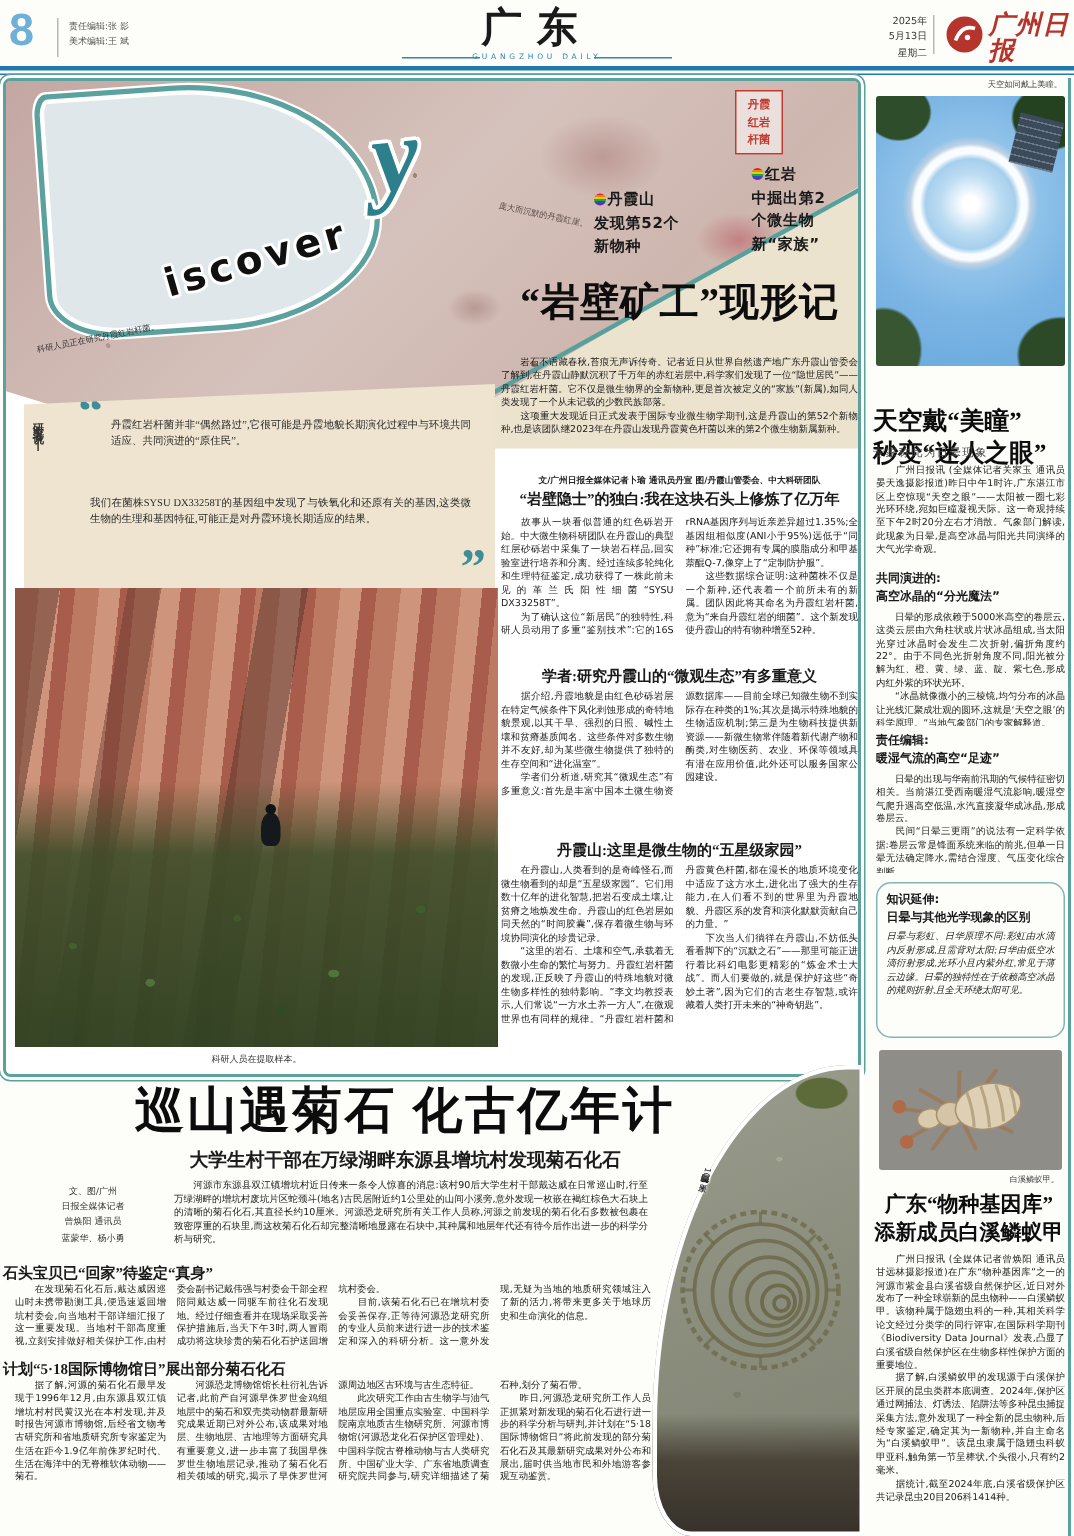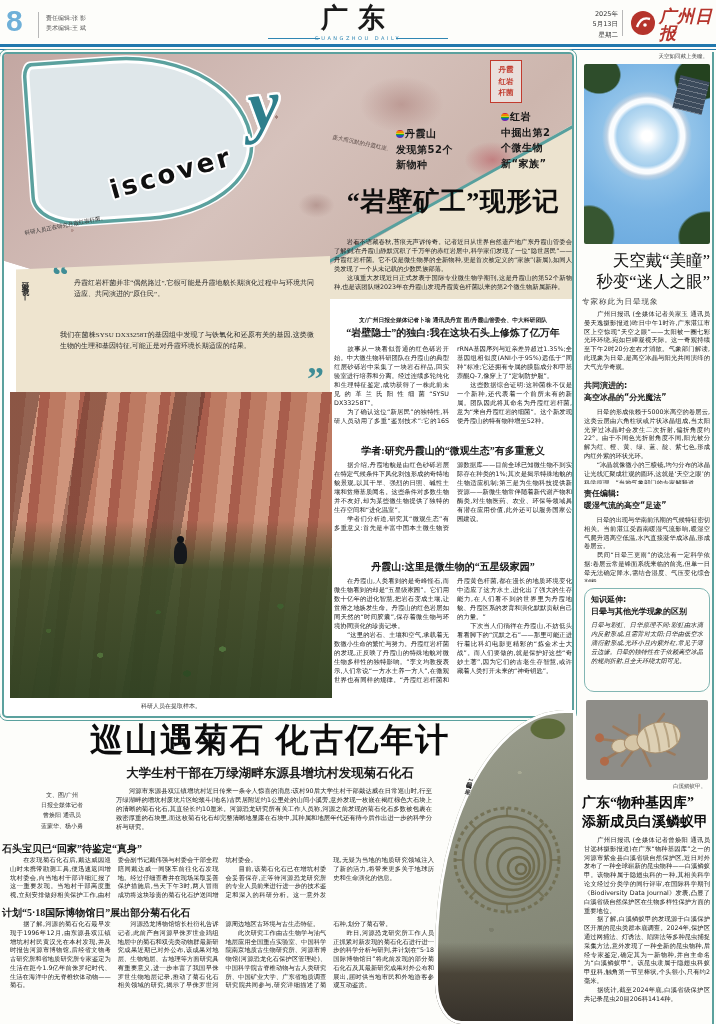--- a/index.html
+++ b/index.html
@@ -124,30 +124,30 @@
   .sky{left:584px;top:64px;width:126px;height:180px;border-radius:2px;
     background-image:
       radial-gradient(34px 30px at 12% 6%,#2e4d2b 60%,transparent 65%),
       radial-gradient(40px 34px at 92% 8%,#24421f 60%,transparent 65%),
       radial-gradient(40px 44px at 4% 94%,#375631 60%,transparent 65%),
       radial-gradient(46px 40px at 98% 96%,#2c4a27 60%,transparent 65%),
       radial-gradient(circle at 50% 40%,transparent 0 24%,rgba(255,255,255,.95) 27% 30%,rgba(255,230,220,.4) 32%,transparent 36%),
       radial-gradient(circle at 50% 40%,#fff 0 4%,#e8f3fb 8%,#bcdcf2 16%,#96c6ea 30%,#7bb5e4 60%,#6aa9de 100%);}
   .skybldg{left:676px;top:78px;width:30px;height:34px;background:#3c4b5c;transform:rotate(14deg);
     background-image:repeating-linear-gradient(0deg,rgba(255,255,255,.25) 0 1px,transparent 1px 5px);}
-  .sb-h1{left:582px;width:128px;text-align:right;font-size:16.5px;font-weight:400;color:#0d0d0d;}
+  .sb-h1{left:582px;width:128px;text-align:left;font-size:16.5px;font-weight:700;color:#0d0d0d;margin-top:20px;}
   .sb-deck{left:582px;top:297px;width:128px;text-align:left;font-size:7.5px;letter-spacing:1px;color:#444;}
   .sb-body{left:584px;width:126px;font-size:6.3px;line-height:1.4;}
   .sb-st{left:584px;width:126px;font-size:8px;font-weight:900;line-height:1.5;}
   .kbox{left:584px;top:588px;width:112px;height:92px;border:1.5px solid #82b6b3;border-radius:10px;padding:5px 6px;}
   .kbox-t{font-size:8px;font-weight:900;line-height:1.5;margin-bottom:3px;}
   .kbox-b{font:italic 6.2px/1.45 "Liberation Serif",serif;text-align:justify;color:#222;}
   .bug{left:586px;top:700px;width:122px;height:80px;background:#8e8d88;border-radius:2px;}
   .bug-cap{left:586px;top:783px;width:120px;text-align:right;}
-  .sb-h2{left:582px;width:128px;text-align:left;font-size:14px;font-weight:900;color:#0d0d0d;}
+  .sb-h2{left:582px;width:128px;text-align:center;font-size:14px;font-weight:900;color:#0d0d0d;}
 </style>
 </head>
 <body>
 
 <div id="page">
 
   <div class="abs hdr-num">8</div>
   <div class="abs hdr-vdiv" style="left:38px;top:12px;height:26px;"></div>
   <div class="abs hdr-editors pre">责任编辑:张 影
 美术编辑:王 斌</div>

